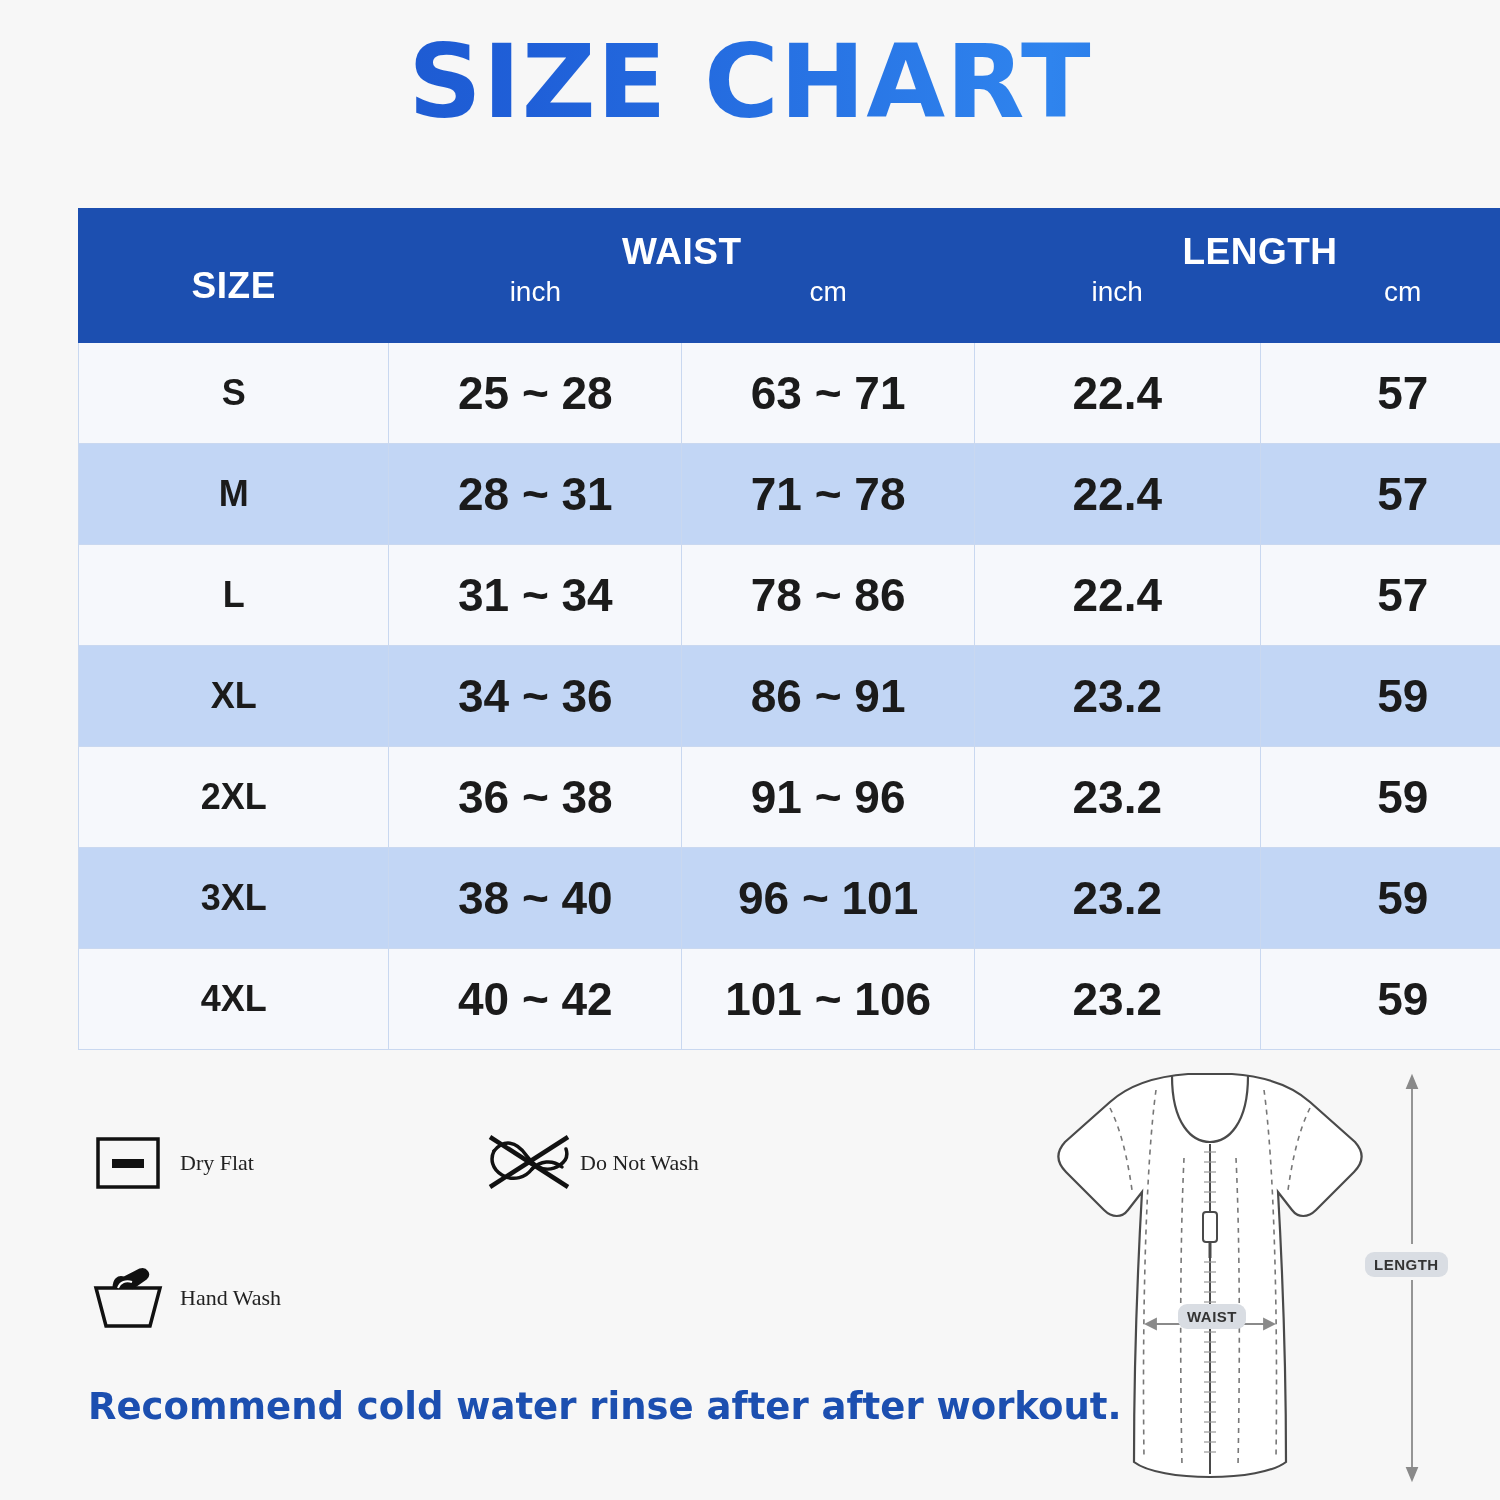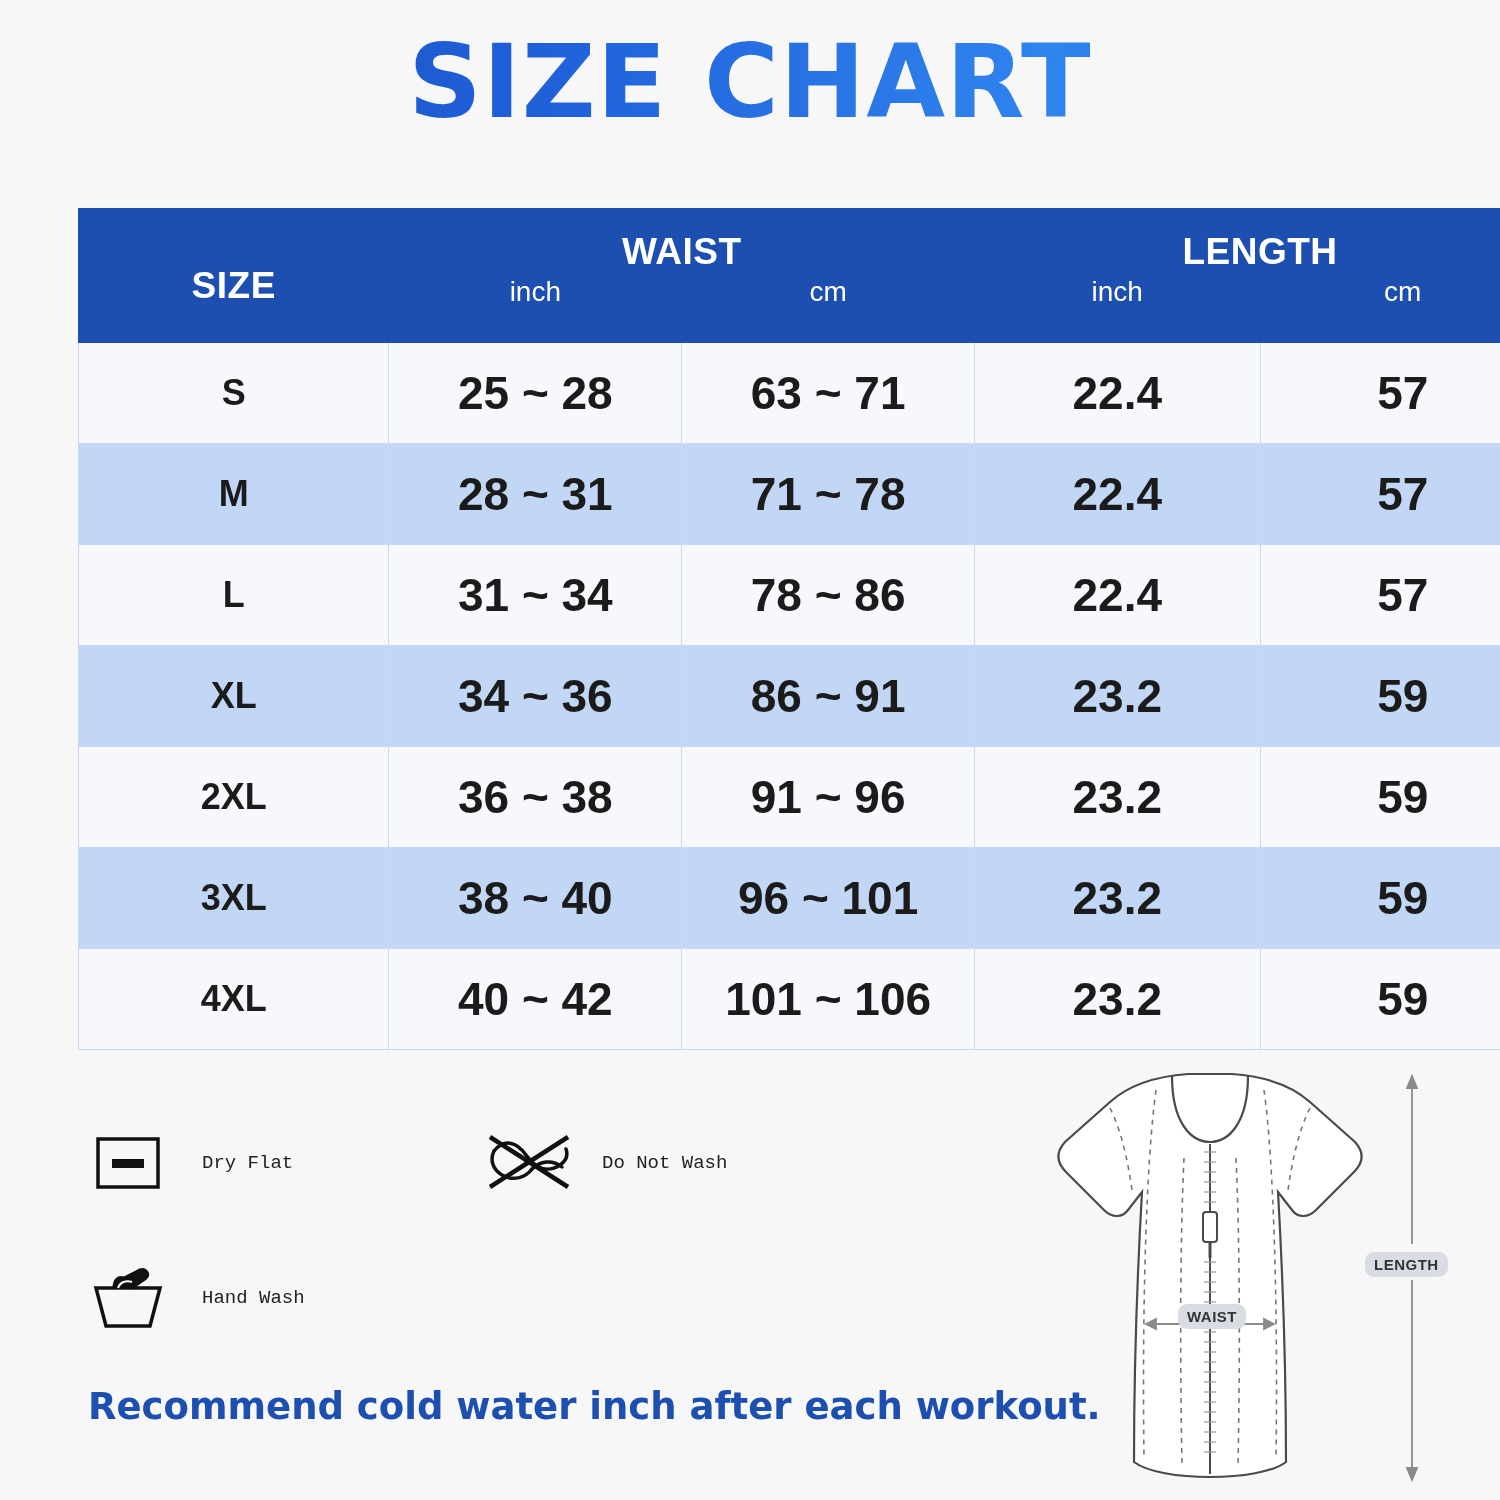--- a/index.html
+++ b/index.html
@@ -105,24 +105,24 @@
   .care-item.col2 { width: 450px; }
   .care-icon {
     width: 96px;
     height: 96px;
     display: flex;
     align-items: center;
     justify-content: center;
     flex: none;
   }
   .care-label {
-    font-size: 19px;
+    font-size: 22px;
     color: #222;
-    margin-left: 26px;
-    font-family: Liberation Mono, monospace;
+    margin-left: 4px;
+    font-family: Liberation Serif, serif;
   }
 
   .note {
     position: absolute;
     left: 88px;
     top: 1385px;
     font-size: 37px;
     font-weight: bold;
     color: #1c4fb0;
     font-family: "DejaVu Sans", sans-serif;
@@ -255,21 +255,21 @@
           <path d="M8 28 L72 28 L62 66 L18 66 Z" fill="none" stroke="#111" stroke-width="3.5"></path>
           <path d="M26 28 C26 20, 30 16, 36 18 L52 10 C58 8, 62 14, 58 18 L44 28" fill="#111" stroke="#111" stroke-width="3"></path>
           <path d="M30 28 C32 22, 38 20, 44 22" fill="none" stroke="#fff" stroke-width="2"></path>
         </svg>
       </span>
       <span class="care-label">Hand Wash</span>
     </div>
   </div>
 </div>
 
-<div class="note">Recommend cold water inch after each workout.</div>
+<div class="note">Recommend cold water rinse after after workout.</div>
 
 <div class="garment">
   <svg width="500" height="430" viewBox="0 0 500 430">
     <g fill="#ffffff" stroke="#4a4a4a" stroke-width="2.2">
 
       <path d="M150 40 C170 22, 200 14, 228 12 L272 12 C300 14, 330 22, 350 40
                L395 80 C404 90, 404 100, 394 110 L356 148 C348 156, 338 156, 332 148
                L318 130 C322 200, 326 290, 326 400
                C300 420, 200 420, 174 400
                C174 290, 178 200, 182 130

